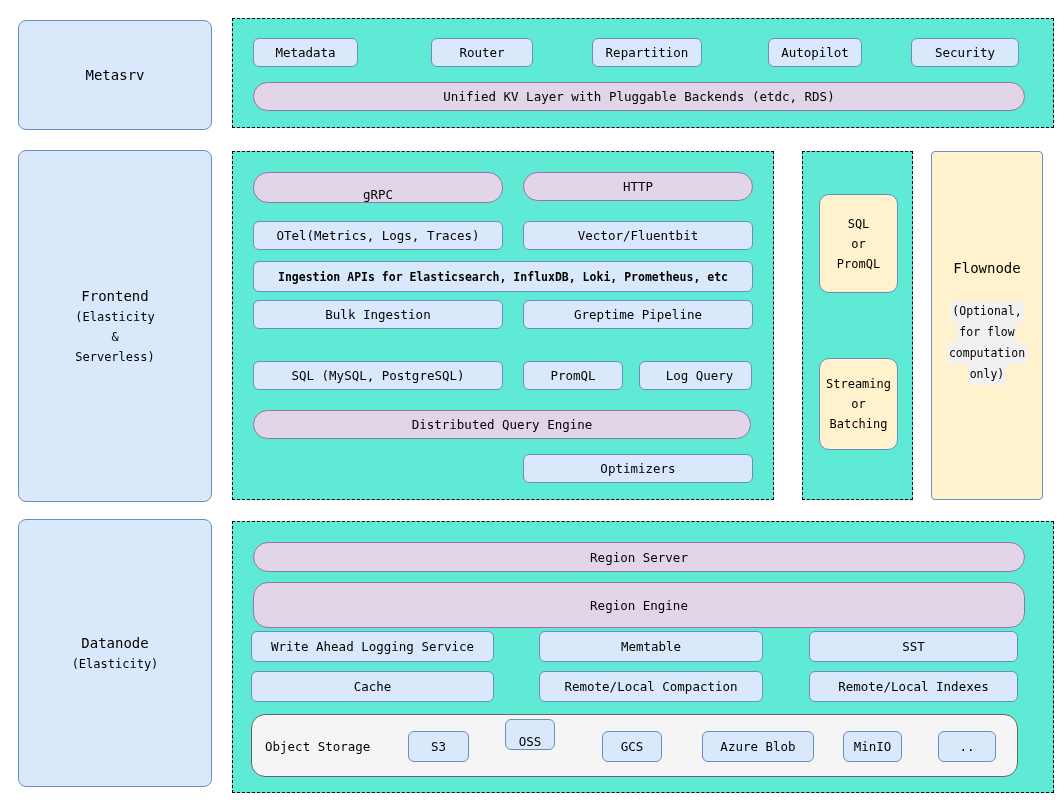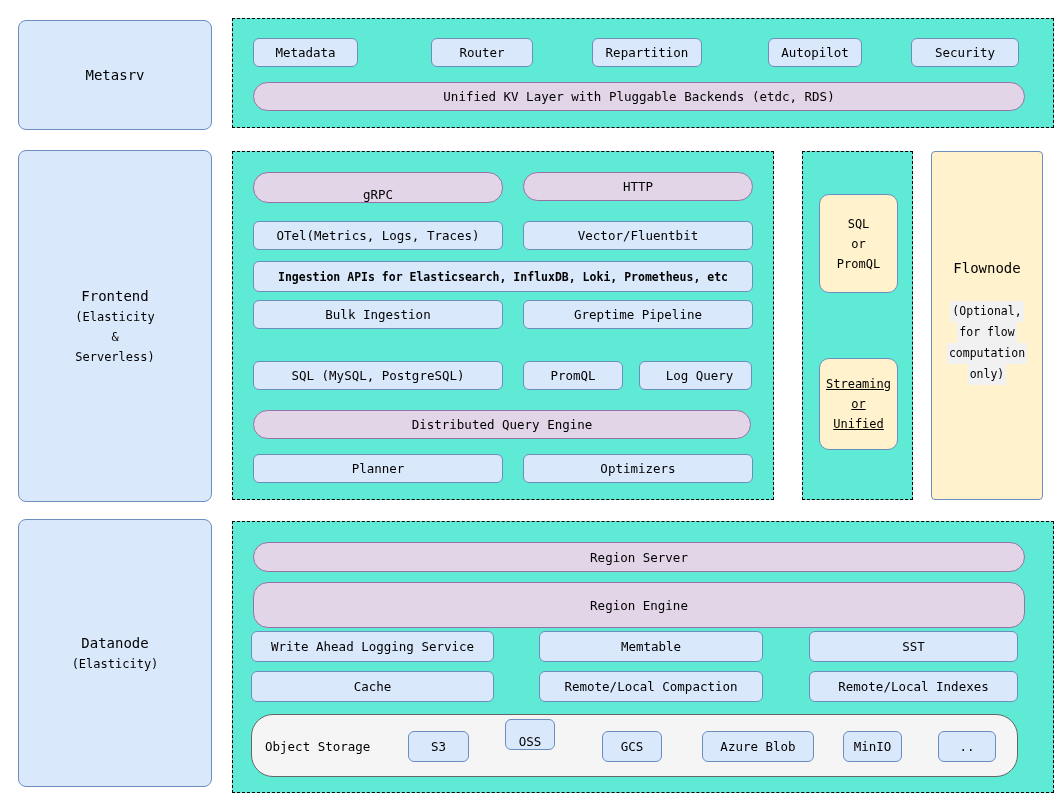--- a/index.html
+++ b/index.html
@@ -10,21 +10,21 @@
   }
   .abs{position:absolute;box-sizing:border-box;}
   .center{display:flex;align-items:center;justify-content:center;text-align:center;}
   .col{display:flex;flex-direction:column;align-items:center;justify-content:center;text-align:center;}
 
   .blue-box{background:#dae8fc;border:1px solid #6c8ebf;border-radius:6px;font-size:12.5px;}
   .label-box{background:#dae8fc;border:1px solid #6c8ebf;border-radius:8px;}
   .purple-pill{background:#e1d5e7;border:1px solid #9673a6;border-radius:15px;font-size:12.5px;}
   .yellow-box{background:#fff2cc;border:1px solid #6c8ebf;font-size:12.5px;}
   .dashed{border:1px dashed #000000;background:#5eead4;}
-  .gray-round{background:#f5f5f5;border:1px solid #666666;border-radius:22px;}
+  .gray-round{background:#f5f5f5;border:1px solid #666666;border-radius:14px;}
 
   .title{font-size:14px;}
   .subtitle{font-size:12px;line-height:20px;}
   .bold{font-weight:bold;font-size:11.5px;}
   .note-line{font-size:11.5px;line-height:21px;background:#f1f1f1;padding:0 2px;}
 </style>
 </head>
 <body>
 
 <div id="canvas">
@@ -99,38 +99,35 @@
       <span>PromQL</span>
     </div>
     <div class="abs blue-box center" style="left:406px;top:209px;width:113px;height:29px;padding-left:8px;">
       <span>Log Query</span>
     </div>
 
     <div class="abs purple-pill center" style="left:20px;top:258px;width:498px;height:29px;">
       <span>Distributed Query Engine</span>
     </div>
 
-    <div class="abs blue-box center" style="left:20px;top:302px;width:250px;height:29px;">
-      <span>Planner</span>
-    </div>
     <div class="abs blue-box center" style="left:290px;top:302px;width:230px;height:29px;">
       <span>Optimizers</span>
     </div>
   </div>
 
   <div class="abs dashed" style="left:802px;top:151px;width:111px;height:349px;">
     <div class="abs yellow-box col" style="left:16px;top:42px;width:79px;height:99px;border-radius:10px;">
       <span class="subtitle">SQL</span>
       <span class="subtitle">or</span>
       <span class="subtitle">PromQL</span>
     </div>
-    <div class="abs yellow-box col" style="left:16px;top:206px;width:79px;height:92px;border-radius:10px;text-decoration:underline;">
+    <div class="abs yellow-box col" style="left:16px;top:206px;width:79px;height:92px;border-radius:10px;">
       <span class="subtitle">Streaming</span>
       <span class="subtitle">or</span>
-      <span class="subtitle">Unified</span>
+      <span class="subtitle">Batching</span>
     </div>
   </div>
 
   <div class="abs yellow-box" style="left:931px;top:151px;width:112px;height:349px;border-radius:4px;">
     <div class="col" style="width:100%;height:100%;justify-content:flex-start;">
       <span class="title" style="margin-top:108px;">Flownode</span>
       <div class="col" style="margin-top:25px;">
         <span class="note-line">(Optional,</span>
         <span class="note-line">for flow</span>
         <span class="note-line">computation</span>

